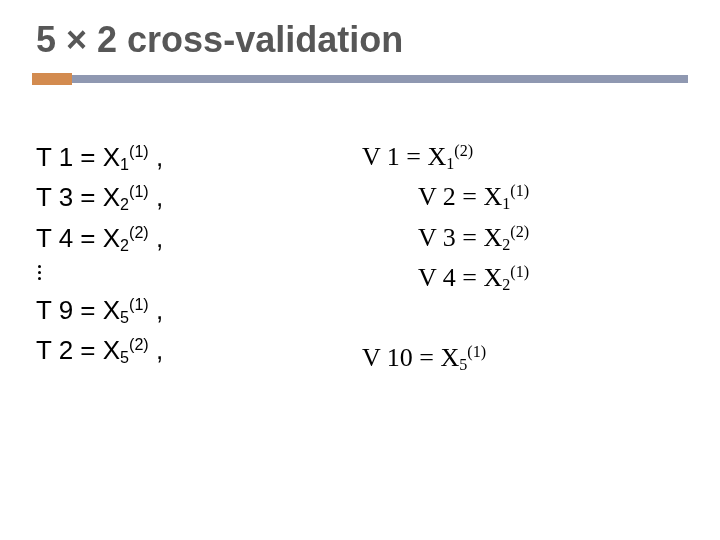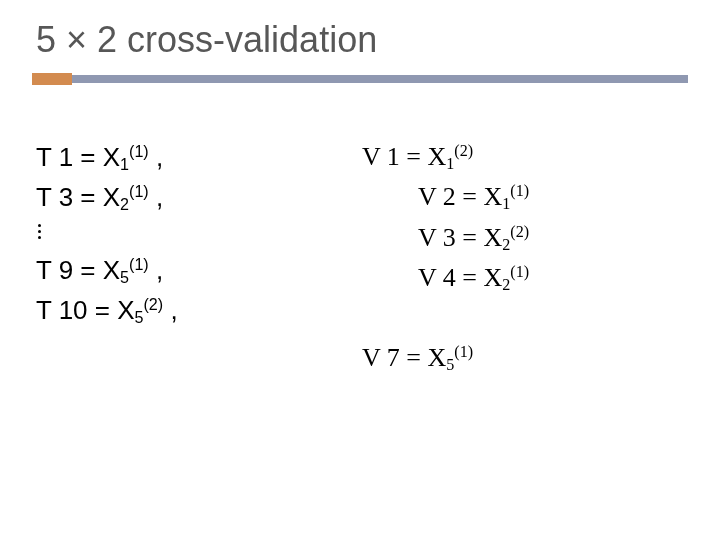--- a/index.html
+++ b/index.html
@@ -16,21 +16,21 @@
     height: 100%;
     padding: 18px 32px 24px 32px;
     position: relative;
   }
   .title-block {
     margin-bottom: 6px;
   }
   .title {
     font-size: 36px;
     color: #575757;
-    font-weight: 400;
+    font-weight: 700;
     line-height: 1.2;
     padding-left: 4px;
     padding-bottom: 10px;
   }
   .accent-row {
     display: flex;
     align-items: stretch;
     height: 12px;
     margin-top: 2px;
   }
@@ -110,46 +110,49 @@
 
   <div class="content">
 
     <div class="col col-left">
       <div class="line indent-l">
         <span>T 1 = X</span><sub>1</sub><sup>(1)</sup><span>  ,</span>
       </div>
       <div class="line indent-l">
         <span>T 3 = X</span><sub>2</sub><sup>(1)</sup><span>  ,</span>
       </div>
+      <div class="line indent-l">
+        <span>T 4 = X</span><sub>2</sub><sup>(2)</sup><span>  ,</span>
+      </div>
       <div class="vdots">
         <span></span>
           <span></span>
           <span></span>
       </div>
       <div class="line indent-l">
         <span>T 9 = X</span><sub>5</sub><sup>(1)</sup><span>  ,</span>
       </div>
       <div class="line indent-l">
-        <span>T 10 = X</span><sub>5</sub><sup>(2)</sup><span>  ,</span>
+        <span>T 2 = X</span><sub>5</sub><sup>(2)</sup><span>  ,</span>
       </div>
     </div>
 
     <div class="col col-right right-lines">
       <div class="line">
         <span>V 1 = X</span><sub>1</sub><sup>(2)</sup>
       </div>
       <div class="line indent">
         <span>V 2 = X</span><sub>1</sub><sup>(1)</sup>
       </div>
       <div class="line indent">
         <span>V 3 = X</span><sub>2</sub><sup>(2)</sup>
       </div>
       <div class="line indent">
         <span>V 4 = X</span><sub>2</sub><sup>(1)</sup>
       </div>
       <div class="gap"></div>
       <div class="line">
-        <span>V 7 = X</span><sub>5</sub><sup>(1)</sup>
+        <span>V 10 = X</span><sub>5</sub><sup>(1)</sup>
       </div>
     </div>
 
   </div>
 </div>
 
 </body></html>

